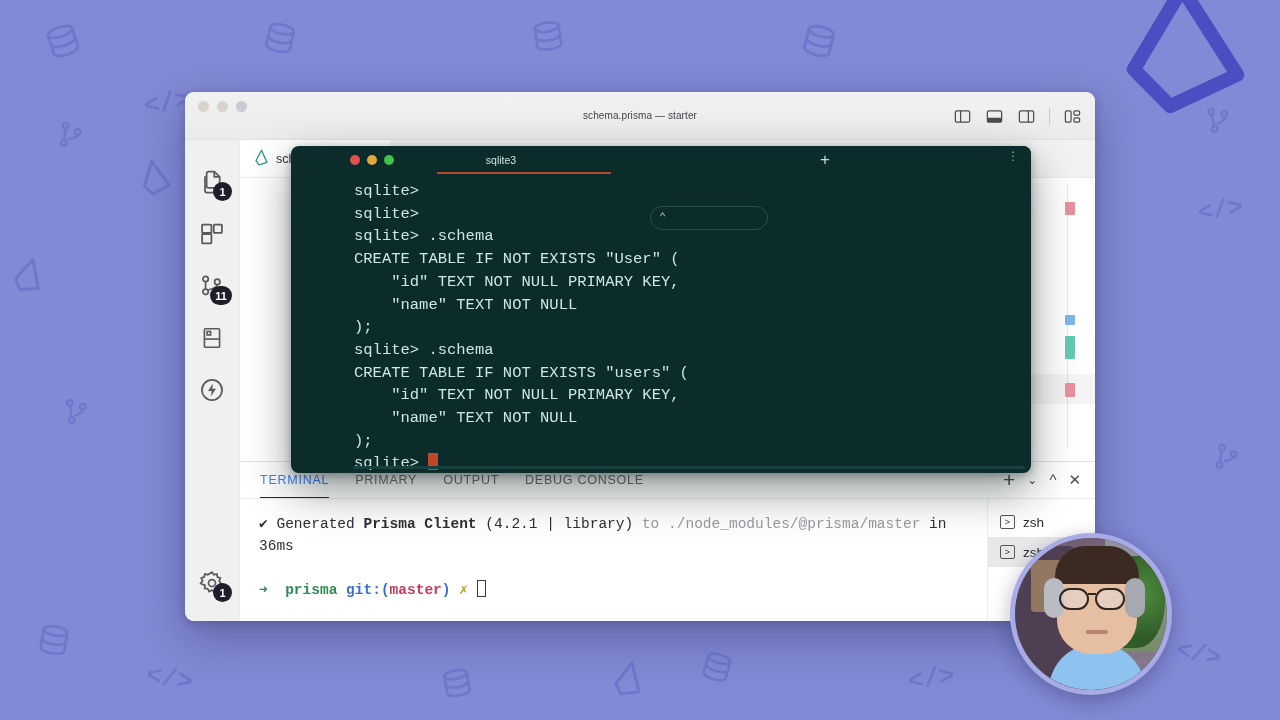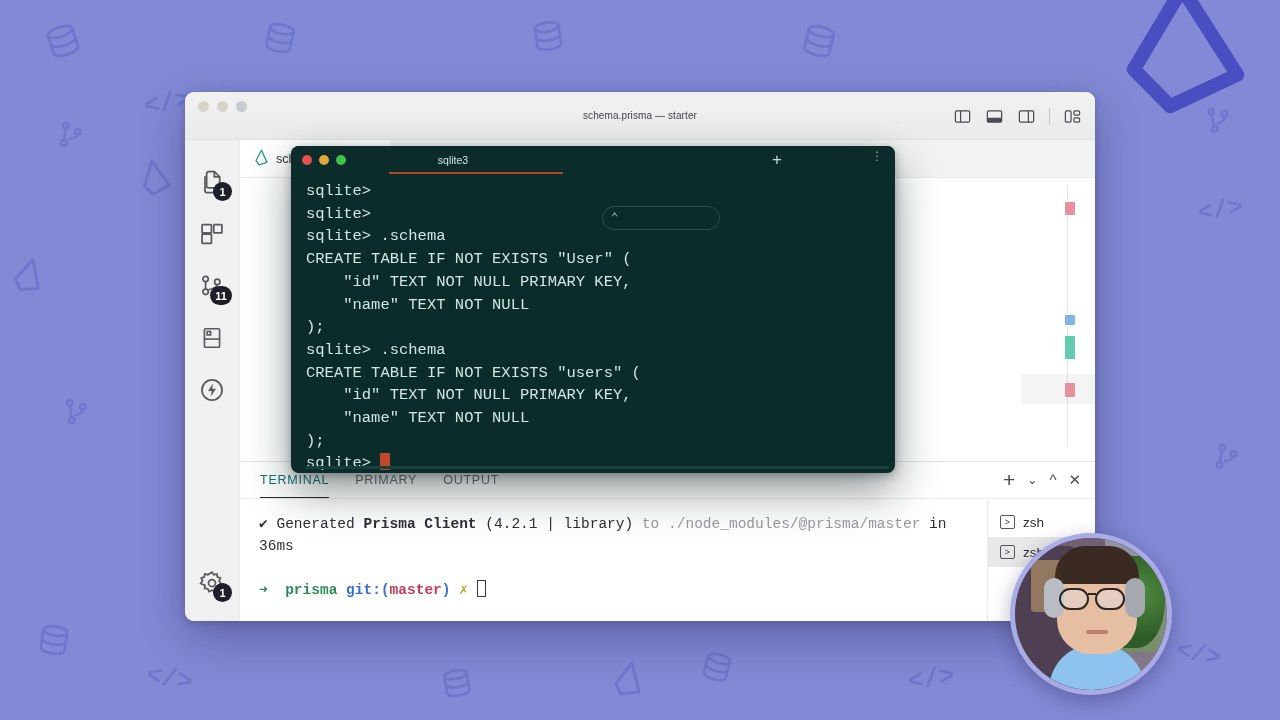--- a/index.html
+++ b/index.html
@@ -72,21 +72,21 @@
   #mm-highlight { position: absolute; left: -6px; right: -12px; height: 30px;
     background: rgba(0,0,0,.045); }
 
   
   #panel { flex: 0 0 160px; height: 160px; background: #fff;
     border-top: 1px solid #e2e2e3; display: flex; flex-direction: column; }
   #panel-header { height: 36px; flex: 0 0 36px; display: flex; align-items: center;
     padding: 0 0 0 20px; position: relative; }
   .panel-tab { font-size: 12.5px; letter-spacing: .75px; color: #6d6d72;
     margin-right: 26px; position: relative; height: 36px; display: flex; align-items: center; }
-  .panel-tab.active { color: #0f766e; }
+  .panel-tab.active { color: #3b82f6; }
   .panel-tab.active::after { content: ""; position: absolute; left: 0; right: 0;
     bottom: 0; height: 1.5px; background: #2a2a30; }
   #panel-actions { position: absolute; right: 14px; top: 0; height: 36px;
     display: flex; align-items: center; gap: 12px; color: #4b4b51; }
   #panel-body { flex: 1; display: flex; min-height: 0; border-top: 1px solid #ececec; }
   #terminal-output { flex: 1; padding: 14px 0 0 19px; min-width: 0;
     font-family: "Liberation Mono", monospace; font-size: 14.5px; line-height: 22px;
     color: #2f2f35; overflow: hidden; white-space: pre-wrap; }
   #shell-list { width: 108px; flex: 0 0 108px; border-left: 1px solid #ececec;
     padding-top: 8px; }
@@ -98,24 +98,24 @@
     font-size: 9px; color: #3d3d43; line-height: 1; }
 
   .c-green { color: #2e8b57; } .c-bold { font-weight: 700; }
   .c-dim { color: #9a9aa2; } .c-blue { color: #3b6fd4; }
   .c-red { color: #c43b5c; } .c-yellow { color: #b8a42c; }
   #shell-caret { display: inline-block; width: 9px; height: 17px;
     border: 1.4px solid #3a3a40; vertical-align: -3px; }
 
   
   #sqlite-term {
-    position: absolute; left: 291px; top: 146px; width: 604px; height: 327px;
+    position: absolute; left: 291px; top: 146px; width: 740px; height: 327px;
     background: #0c2b2b; border-radius: 8px; z-index: 30;
     box-shadow: 0 18px 44px rgba(10,25,25,.45), 0 3px 10px rgba(10,25,25,.3);
-    overflow: hidden; display: flex; flex-direction: column;
+    overflow: hidden; display: flex; flex-direction: column; padding-left: 48px;
   }
   #sqlite-tabbar { height: 28px; flex: 0 0 28px; position: relative;
     display: flex; align-items: center; background: #0c2b2b; }
   #sq-traffic { display: flex; gap: 7px; margin-left: 11px; }
   #sq-traffic i { width: 10px; height: 10px; border-radius: 50%; display: block; }
   #sqlite-tab { position: absolute; left: 82px; top: 0; width: 160px; height: 28px;
     display: flex; align-items: center; justify-content: center;
     font-size: 10.5px; color: #cfe3e0; font-family: "Liberation Sans", sans-serif; }
   #sqlite-tab::after { content: ""; position: absolute; left: 16px; right: -30px;
     bottom: 0; height: 2px; background: #b04a2a; }
@@ -394,20 +394,23 @@
         <div id="panel-header">
           <div class="panel-tab active">
               <span>TERMINAL</span>
             </div>
           <div class="panel-tab">
               <span>PRIMARY</span>
             </div>
           <div class="panel-tab">
               <span>OUTPUT</span>
             </div>
+          <div class="panel-tab">
+              <span>DEBUG CONSOLE</span>
+            </div>
           <div id="panel-actions">
             <span style="font-size:21px;line-height:14px;font-weight:300">+</span>
             <span style="font-size:12px;line-height:12px">⌄</span>
             <span style="font-size:15px;line-height:12px">^</span>
             <span style="font-size:15px;line-height:12px">✕</span>
           </div>
         </div>
 
         <div id="panel-body">
           <div id="terminal-output"><span>✔</span> <span>Generated </span><span class="c-bold">Prisma Client</span><span> (4.2.1 | library)</span><span class="c-dim"> to </span><span class="c-dim">./node_modules/@pri</span><span class="c-dim">sma/master</span><span> in 36ms</span>

